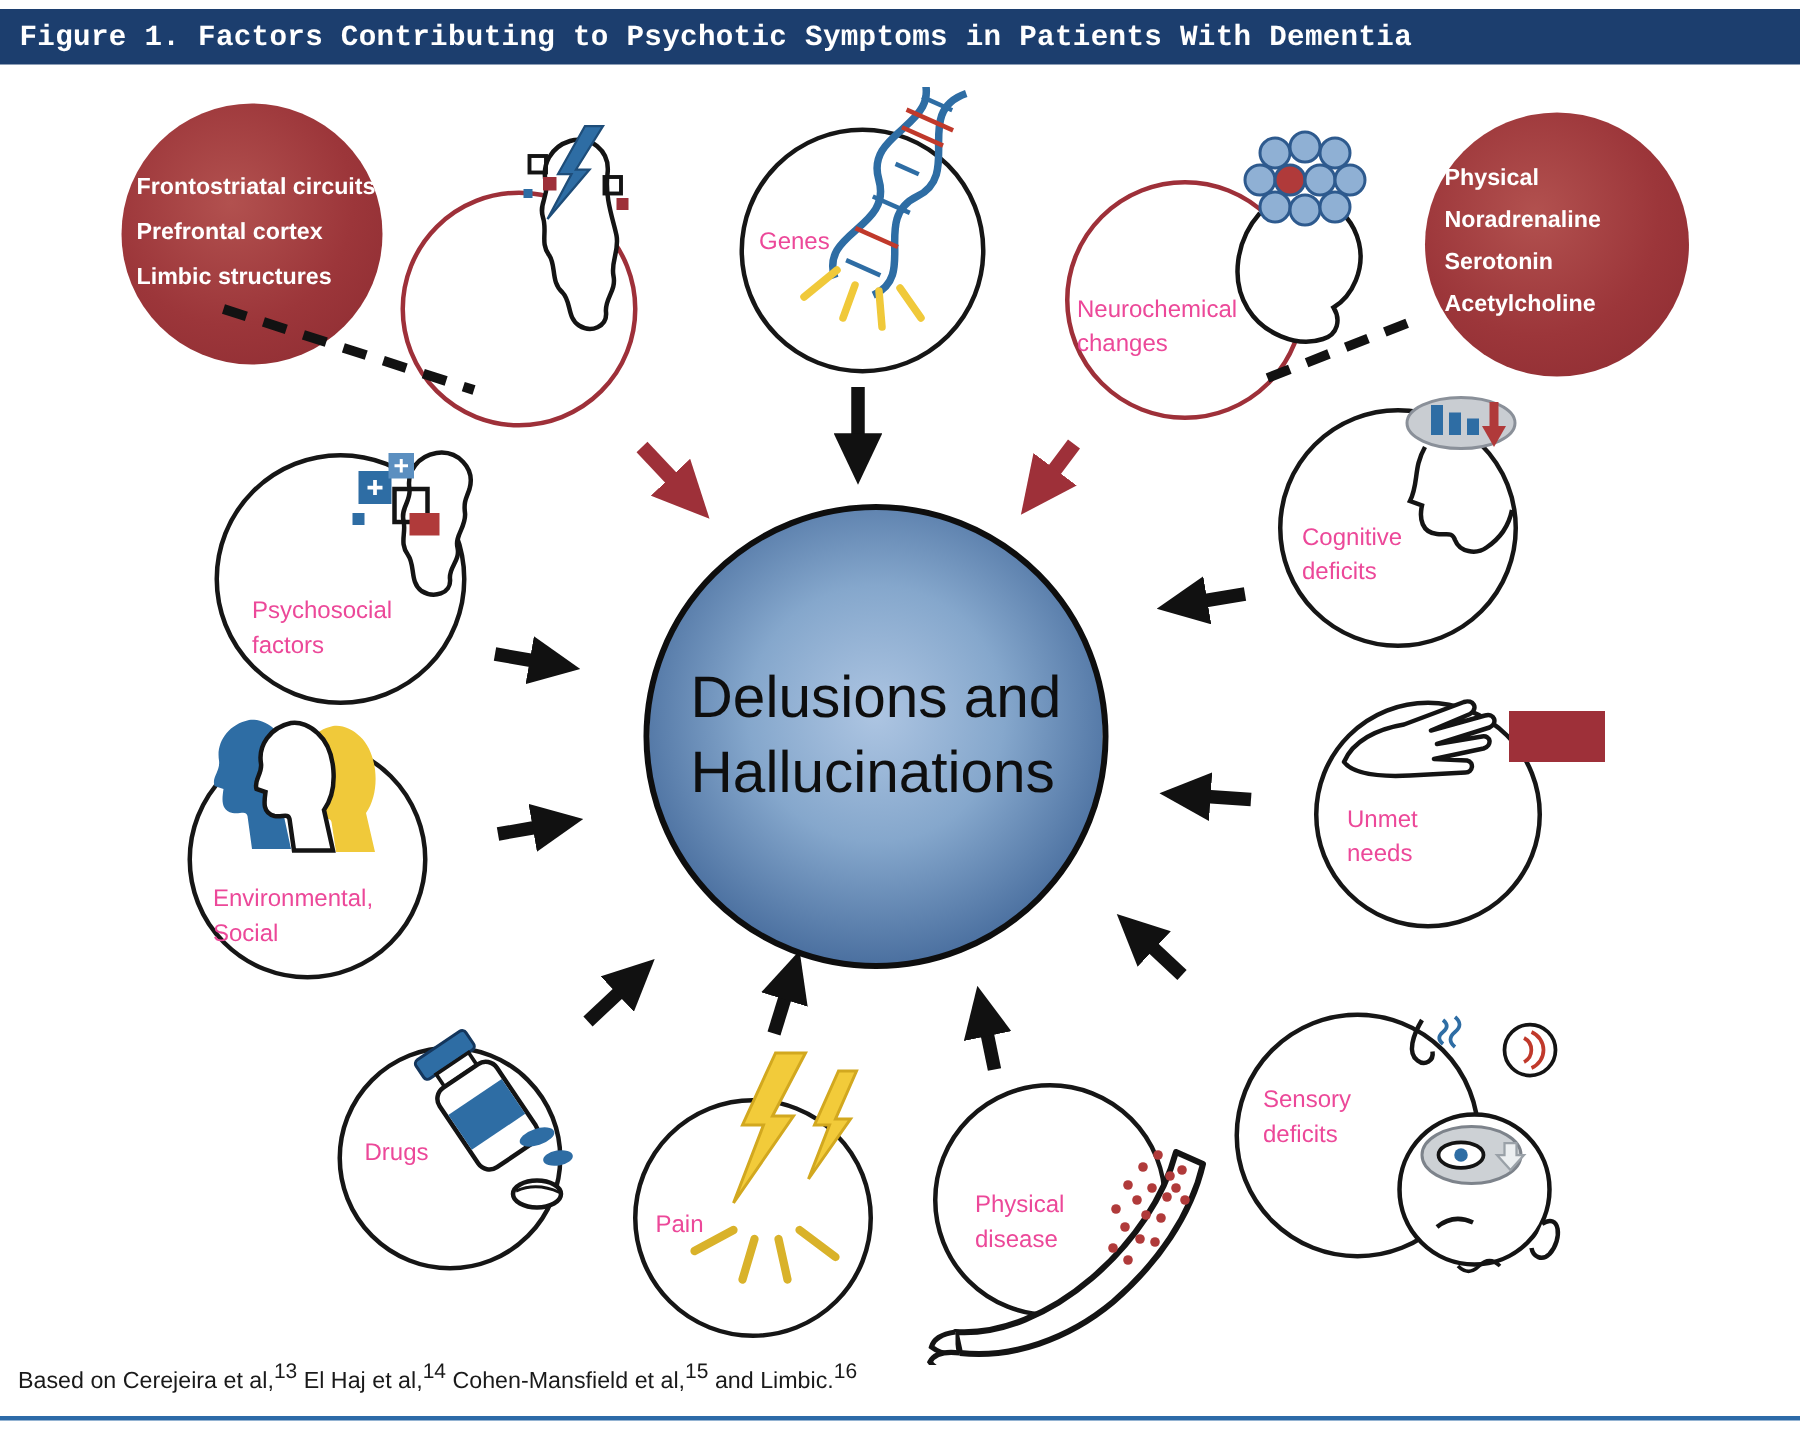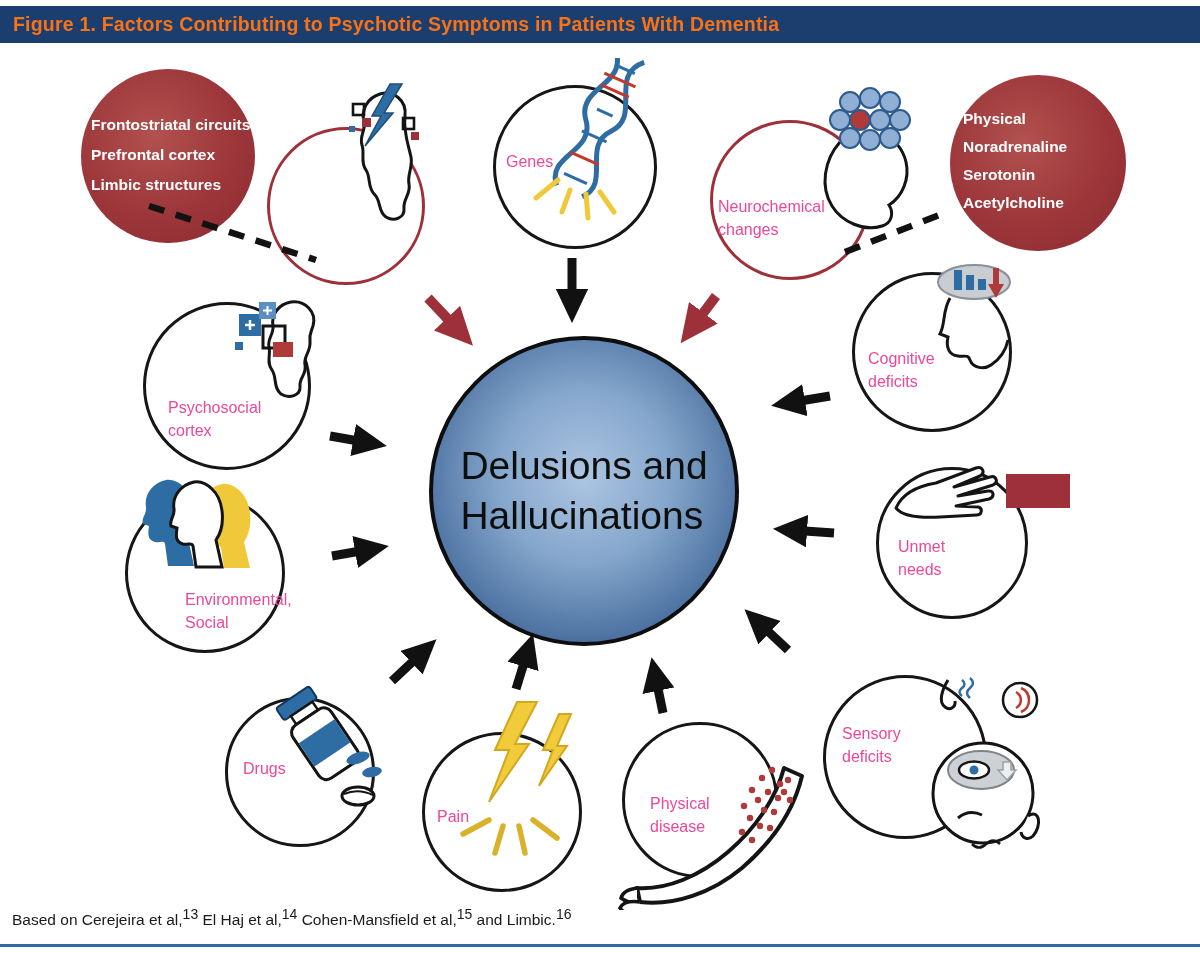--- a/index.html
+++ b/index.html
@@ -2,21 +2,21 @@
 <html><head>
 <meta charset="utf-8">
 <style>
   * { margin:0; padding:0; box-sizing:border-box; }
   html,body { background:#ffffff; }
   body { font-family:"Liberation Sans", sans-serif; }
   .canvas { position:relative; width:1200px; height:953px; background:#fff; overflow:hidden; }
 
   .titlebar { position:absolute; left:0; top:6px; width:1200px; height:37px;
               background:#1c3e6e; display:flex; align-items:center; padding:0 13px; }
-  .titlebar h1 { color:#f97316; font-size:19.5px; font-weight:bold; letter-spacing:.2px; }
+  .titlebar h1 { color:#ffffff; font-size:19.5px; font-weight:bold; letter-spacing:.2px;font-family:Liberation Mono, monospace; }
 
   .circle { position:absolute; border-radius:50%; background:#fff; }
   .oc-black { border:3px solid #161616; }
   .oc-red   { border:3px solid #9e3039; }
 
   .note-circle { position:absolute; border-radius:50%;
                  background:radial-gradient(circle at 42% 38%, #b2514f 0%, #9c363a 55%, #8c2b31 100%); }
   .note-lines { position:absolute; color:#fff; font-weight:bold; font-size:15.5px; }
   .note-lines .ln { display:block; }
 
@@ -274,27 +274,27 @@
   <div class="lbl" style="left:650px; top:792px;">
     <span class="ln">Physical</span>
     <span class="ln">disease</span>
   </div>
   <div class="lbl" style="left:437px; top:805px;">
     <span class="ln">Pain</span>
   </div>
   <div class="lbl" style="left:243px; top:757px;">
     <span class="ln">Drugs</span>
   </div>
-  <div class="lbl" style="left:142px; top:588px;margin-left:43px;">
+  <div class="lbl" style="left:142px; top:588px;">
     <span class="ln">Environmental,</span>
     <span class="ln">Social</span>
   </div>
   <div class="lbl" style="left:168px; top:396px;">
     <span class="ln">Psychosocial</span>
-    <span class="ln">cortex</span>
+    <span class="ln">factors</span>
   </div>
 
   <p class="footer">
     <span><span>Based on Cerejeira et al,</span><sup>13</sup></span><span><span> El Haj et al,</span><sup>14</sup></span><span><span> Cohen-Mansfield et al,</span><sup>15</sup></span><span><span> and Limbic.</span><sup>16</sup></span>
   </p>
 
   <div class="bottom-rule"></div>
 </div>
 
 </body></html>

